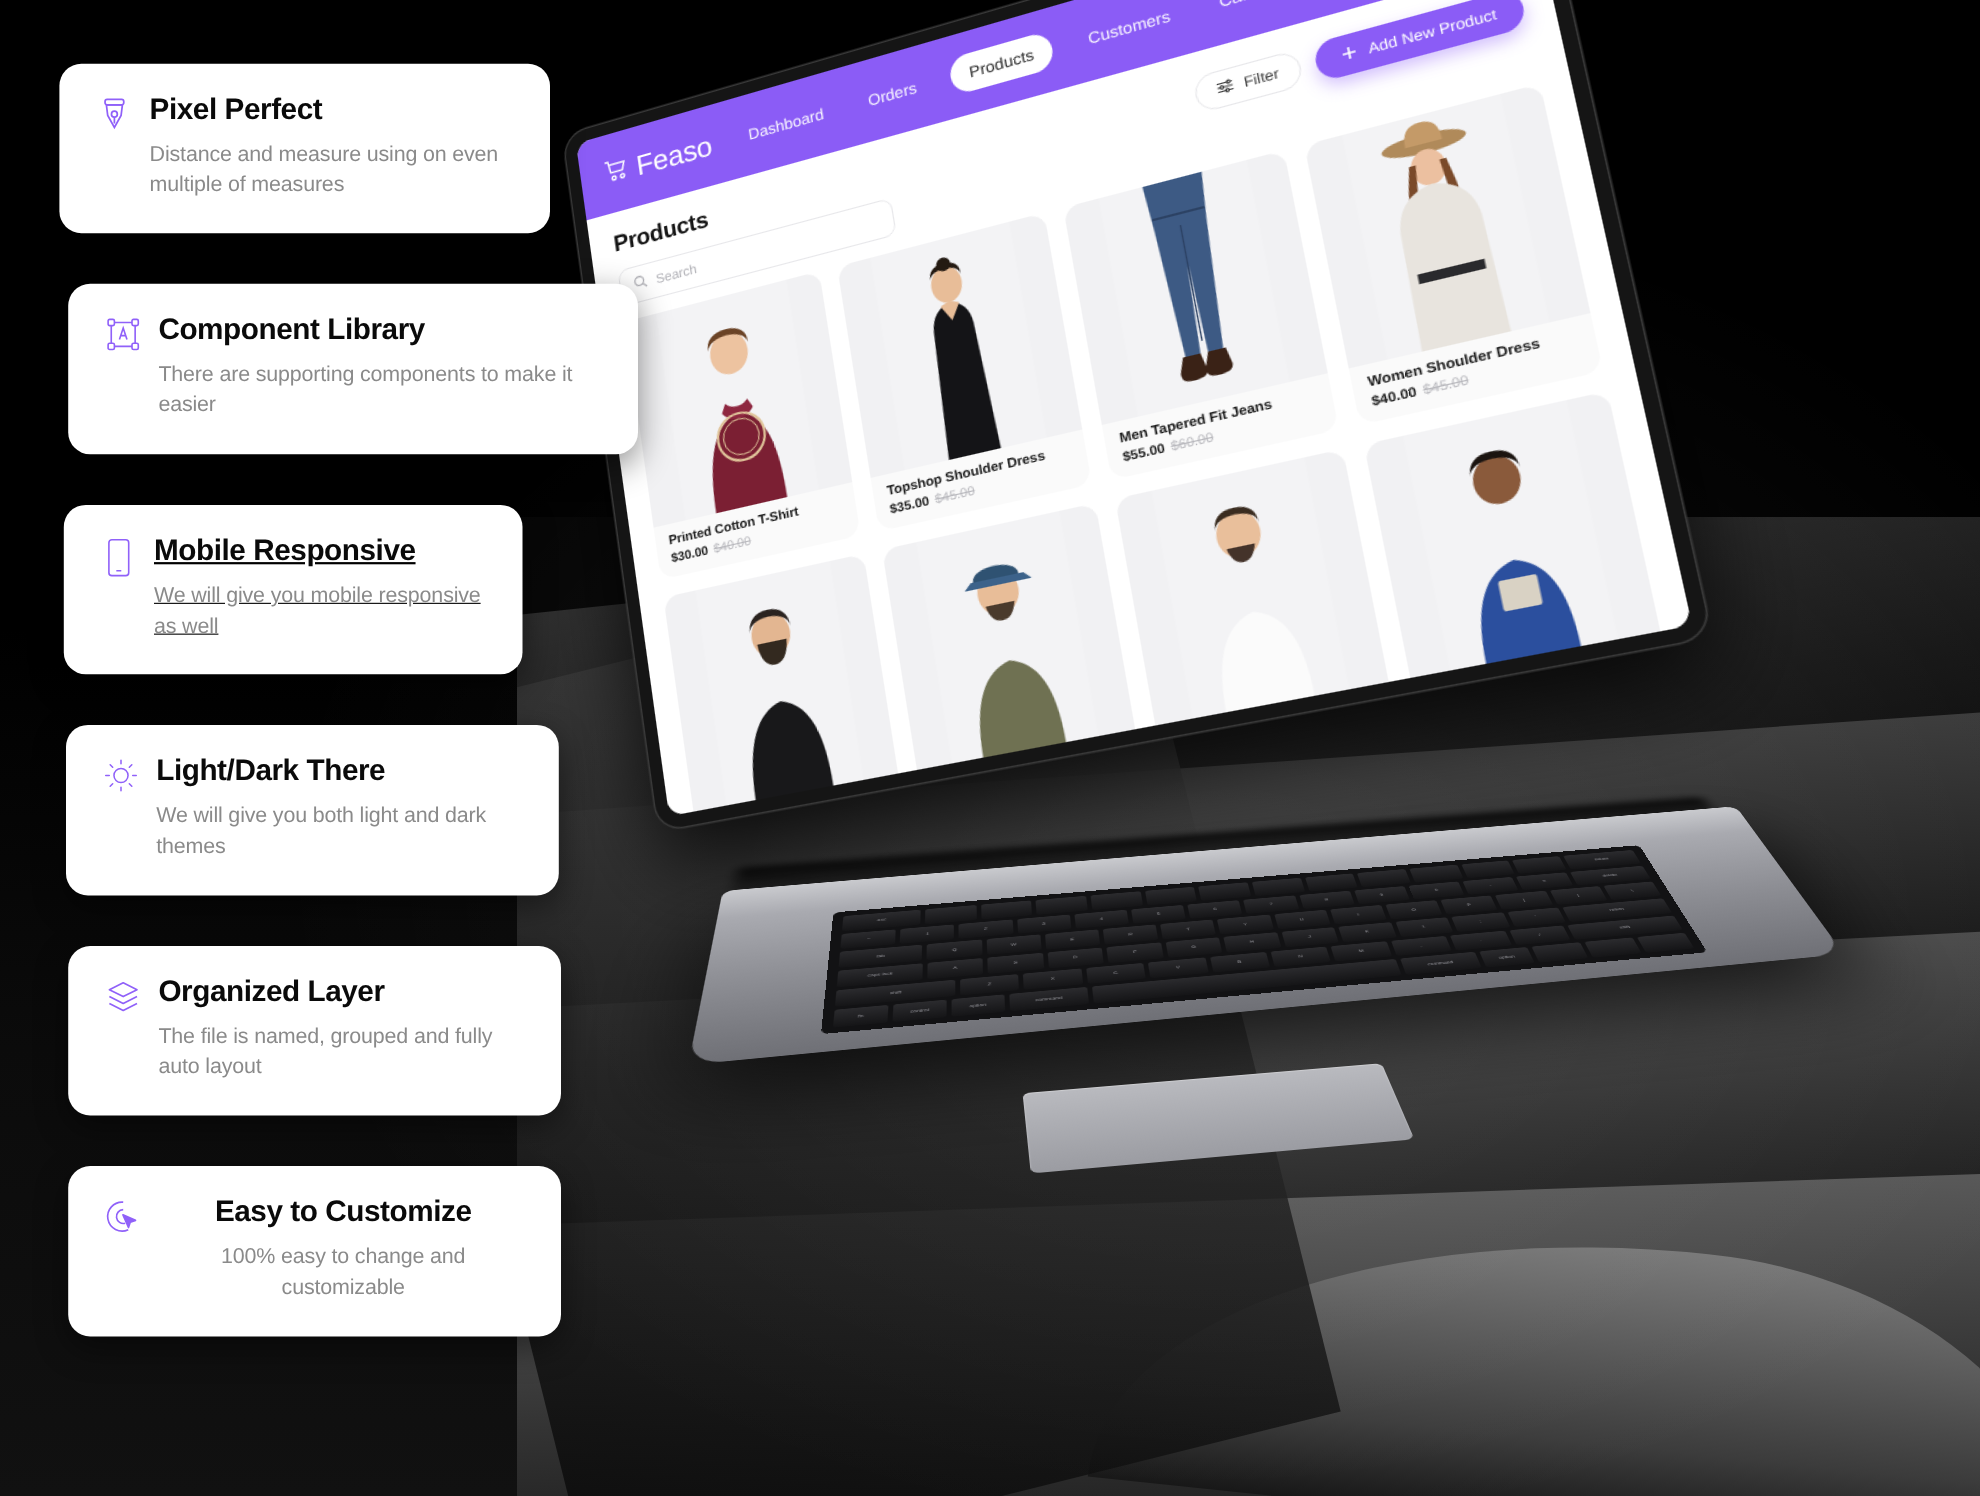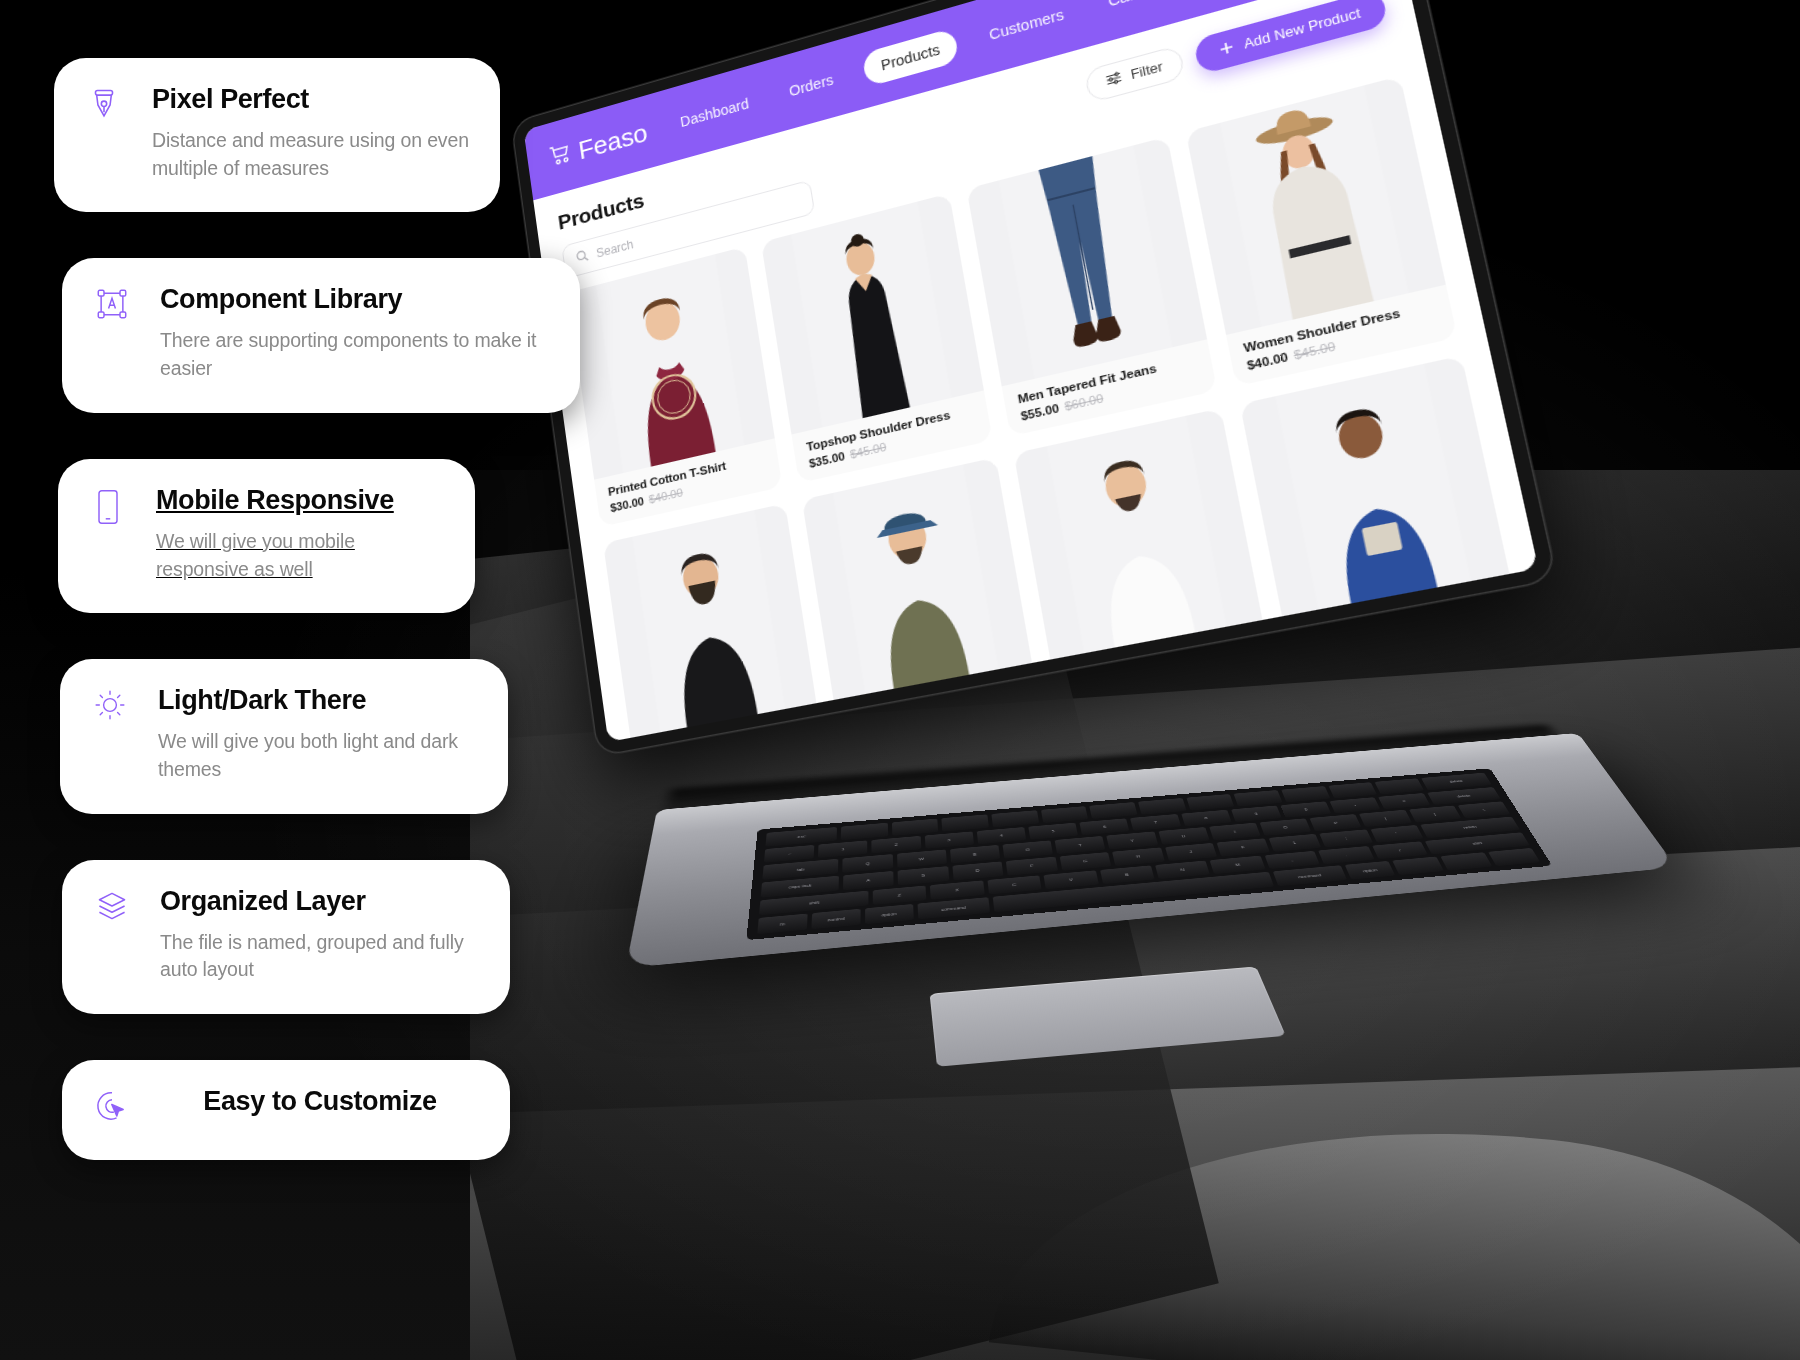--- a/index.html
+++ b/index.html
@@ -77,25 +77,25 @@
   
   #cards {
     position: absolute;
     left: 54px; top: 58px;
     width: 452px;
     z-index: 40;
   }
   .card {
     position: relative;
     background: #fff;
-    border-radius: 32px;
+    border-radius: 20px;
     padding: 26px 30px 30px 30px;
     margin-bottom: 46px;
     display: flex;
-    gap: 28px;
+    gap: 12px;
     box-shadow: 0 10px 30px rgba(0,0,0,.45);
   }
   .card-icon {
     flex: 0 0 auto;
     width: 40px; height: 44px;
     display: flex; align-items: flex-start; justify-content: center;
     padding-top: 4px;
   }
   .card-icon svg { display: block; }
   .card-body { flex: 1 1 auto; min-width: 0; }
@@ -389,20 +389,21 @@
   <div class="card c6">
     <div class="card-icon">
       <svg width="32" height="32" viewBox="0 0 28 28" fill="none" stroke="#9061F9" stroke-width="1.3" stroke-linejoin="round">
         <path d="M14 2.5A11.5 11.5 0 1 0 18 24.4"></path>
         <path d="M14 8.5A5.5 5.5 0 1 0 15.6 19.3"></path>
         <path d="M13.8 12.6l10 4.4-4.2 1.4-1.4 4.3z" fill="#9061F9"></path>
       </svg>
     </div>
     <div class="card-body">
       <div class="card-title">Easy to Customize</div>
+      <div class="card-desc">100% easy to change and customizable</div>
     </div>
   </div>
 
 </div>
 
 <div id="laptop">
 
   <div id="hingeshadow"></div>
 
   <div id="screen-wrap">

